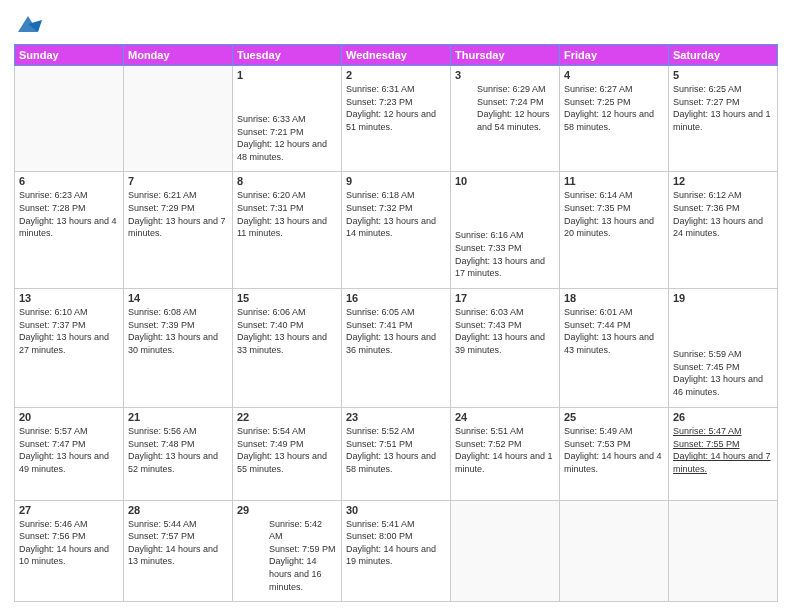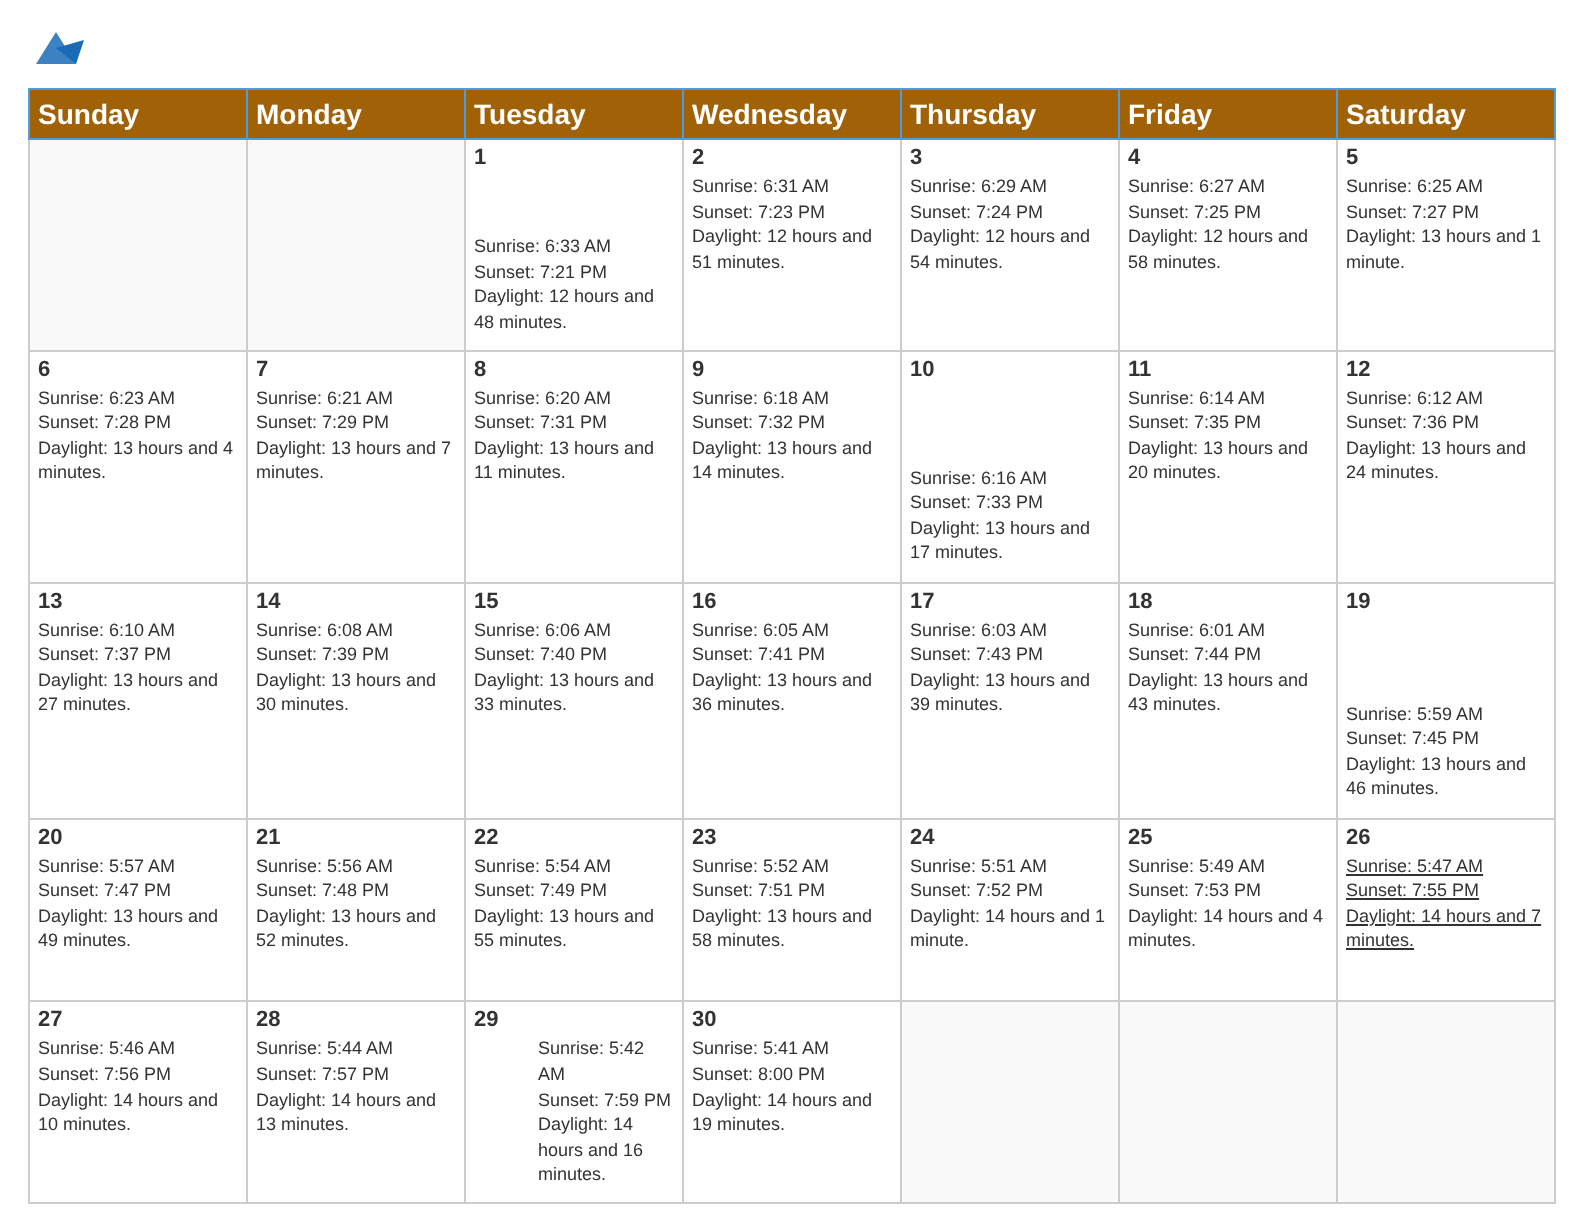--- a/index.html
+++ b/index.html
@@ -55,23 +55,23 @@
       color: #555;
     }
     .calendar {
       flex: 1;
       border: 1px solid #ccc;
       border-collapse: collapse;
       width: 100%;
       table-layout: fixed;
     }
     .calendar th {
-      background: #a16207;
+      background: #d946ef;
       color: #fff;
-      font-size: 14px;
+      font-size: 11px;
       font-weight: bold;
       padding: 4px 4px;
       text-align: left;
       border: 1px solid #4a9fe4;
     }
     .calendar td {
       border: 1px solid #ccc;
       vertical-align: top;
       padding: 3px 4px;
       font-size: 9.5px;
@@ -137,21 +137,21 @@
 Daylight: 12 hours and 48 minutes.</div>
           </td>
           <td>
             <span class="day-num">2</span>
             <div class="day-info" style="white-space: pre-line;">Sunrise: 6:31 AM
 Sunset: 7:23 PM
 Daylight: 12 hours and 51 minutes.</div>
           </td>
           <td>
             <span class="day-num">3</span>
-            <div class="day-info" style="white-space: pre-line;">Sunrise: 6:29 AM
+            <div class="day-info" style="white-space: pre-line; margin-left: 22px;">Sunrise: 6:29 AM
 Sunset: 7:24 PM
 Daylight: 12 hours and 54 minutes.</div>
           </td>
           <td>
             <span class="day-num">4</span>
             <div class="day-info" style="white-space: pre-line;">Sunrise: 6:27 AM
 Sunset: 7:25 PM
 Daylight: 12 hours and 58 minutes.</div>
           </td>
           <td>

